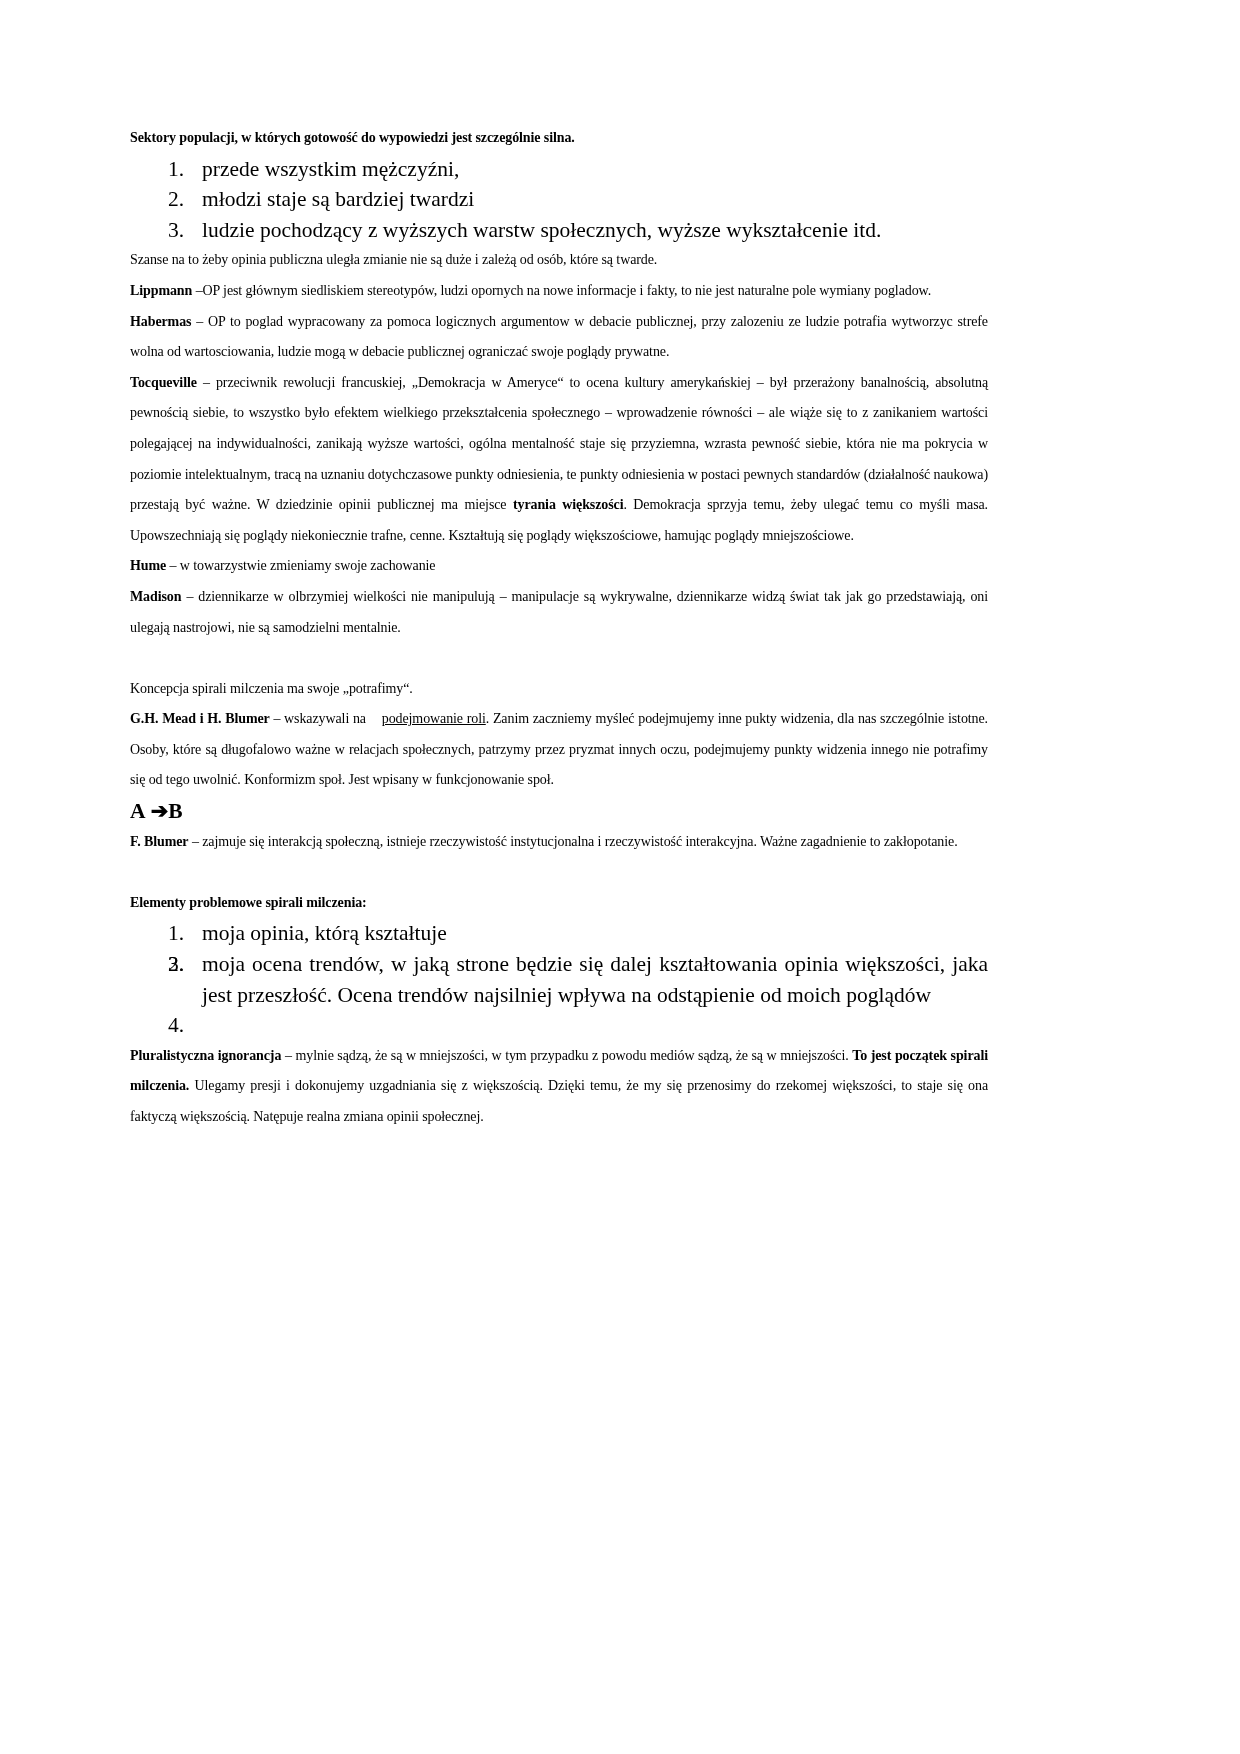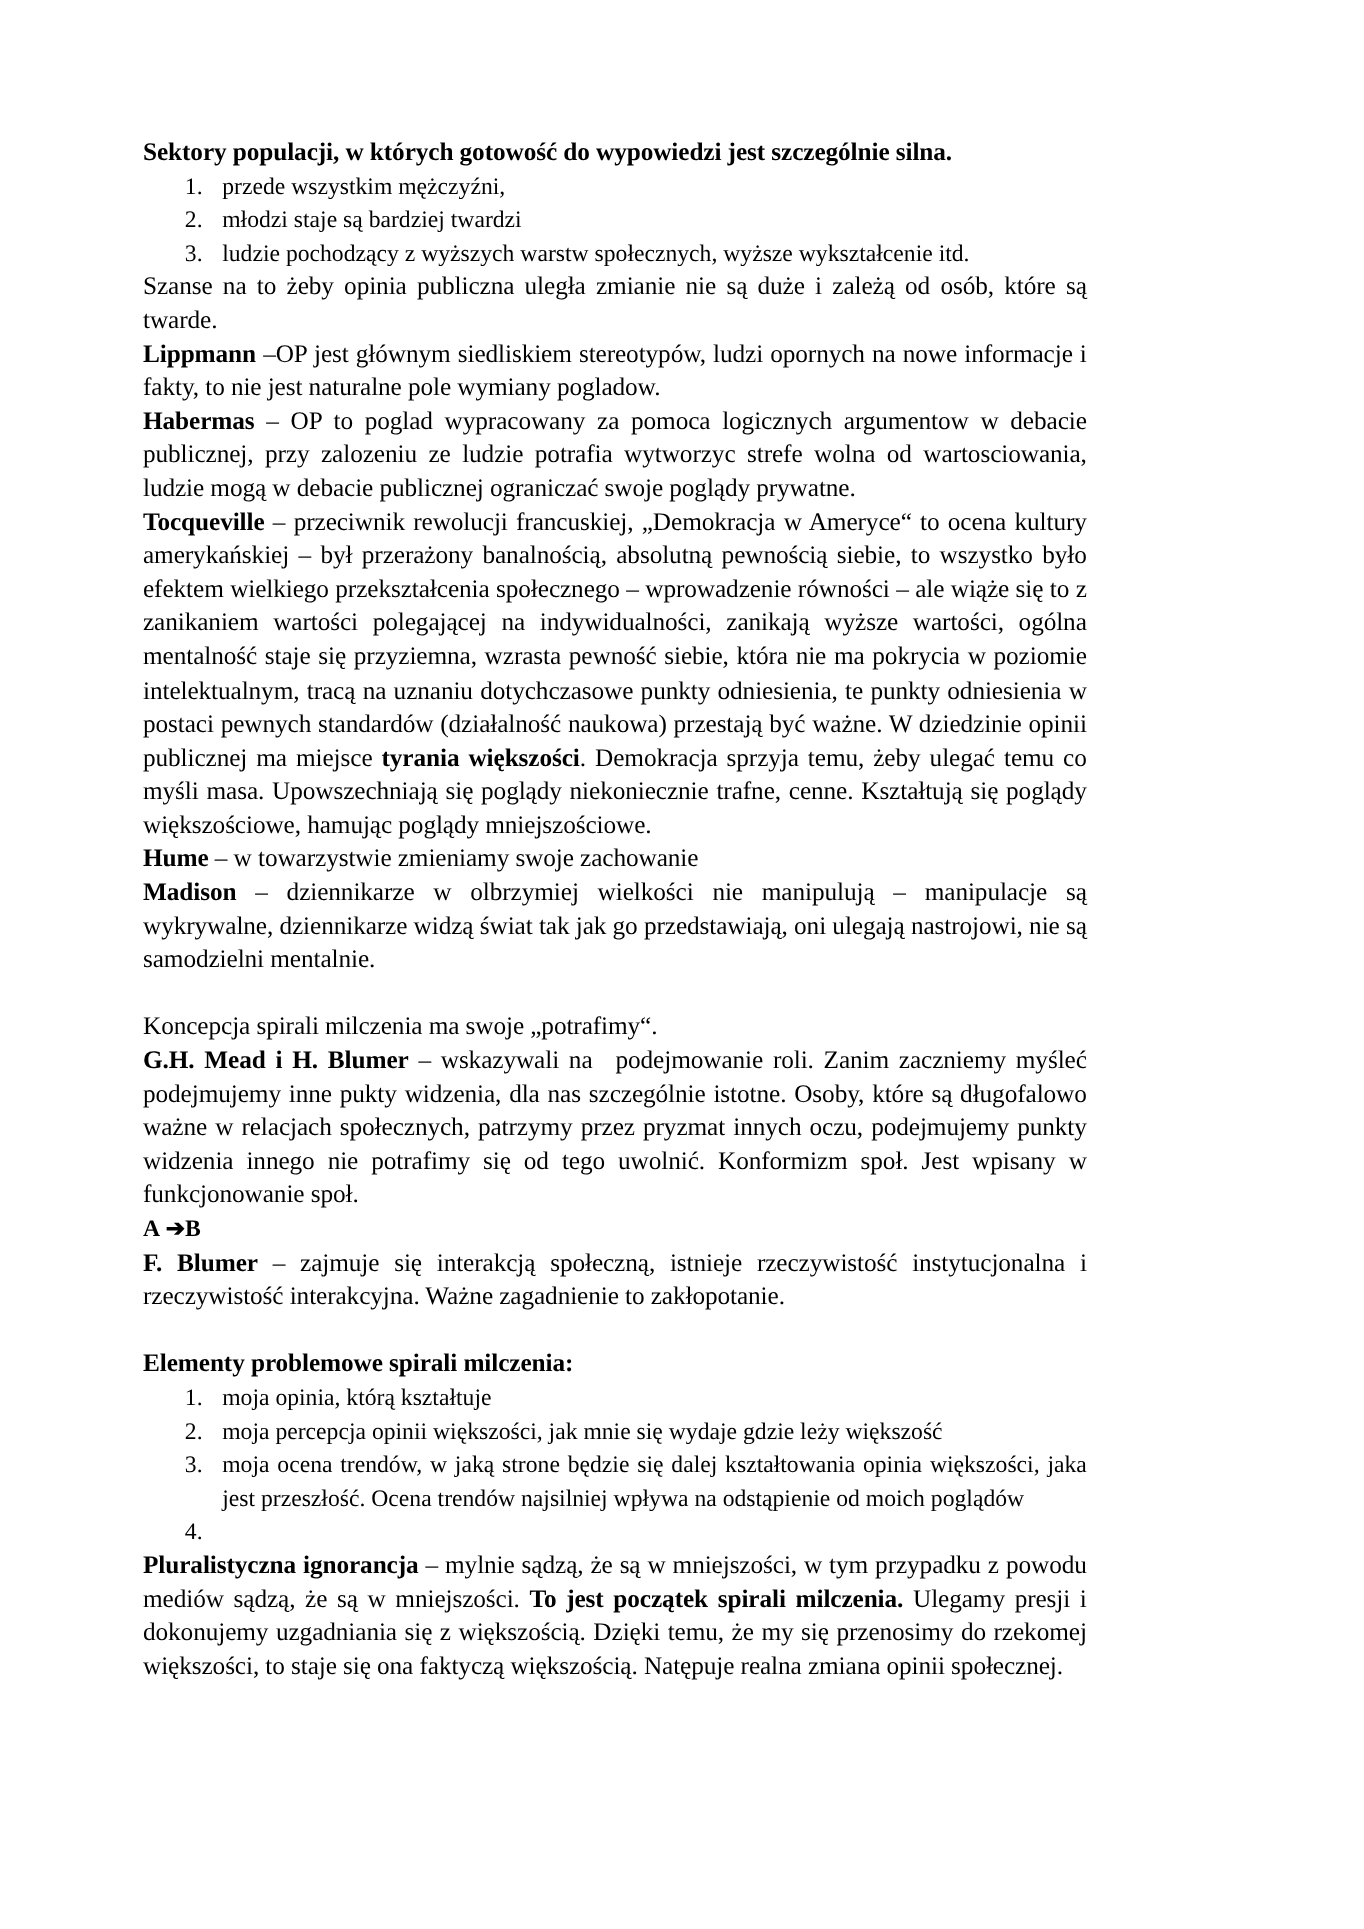--- a/index.html
+++ b/index.html
@@ -23,33 +23,34 @@
     background: #ffffff;
   }
   .content {
     position: absolute;
     left: 130px;
     top: 123px;
     width: 858px;
   }
   p, .line {
     margin: 0;
-    font-size: 23px;
+    font-size: 14px;
     line-height: 30.6px;
     text-align: justify;
     text-justify: inter-word;
     letter-spacing: -0.1px;
   }
   .nojust {
     text-align: left;
   }
   b, .b {
     font-weight: bold;
   }
   u, .u {
+    text-decoration: underline;
     margin-left: 12px;
   }
   ol.numlist {
     margin: 0;
     padding: 0;
     list-style: none;
   }
   ol.numlist > li {
     position: relative;
     padding-left: 72px;
@@ -152,21 +153,20 @@
       <span class="b">Elementy problemowe spirali milczenia:</span>
     </p>
 
     <ol class="numlist">
       <li>
         <span class="num">1.</span>
         <span>moja opinia, którą kształtuje</span>
       </li>
       <li>
         <span class="num">2.</span>
-        <span>moja percepcja opinii większości, jak mnie się wydaje gdzie leży większość</span>
       </li>
       <li>
         <span class="num">3.</span>
         <span>moja ocena trendów, w jaką strone będzie się dalej kształtowania opinia większości, jaka jest przeszłość. Ocena trendów najsilniej wpływa na odstąpienie od moich poglądów</span>
       </li>
       <li class="lastitem">
         <span class="num">4.</span>
       </li>
     </ol>
 

